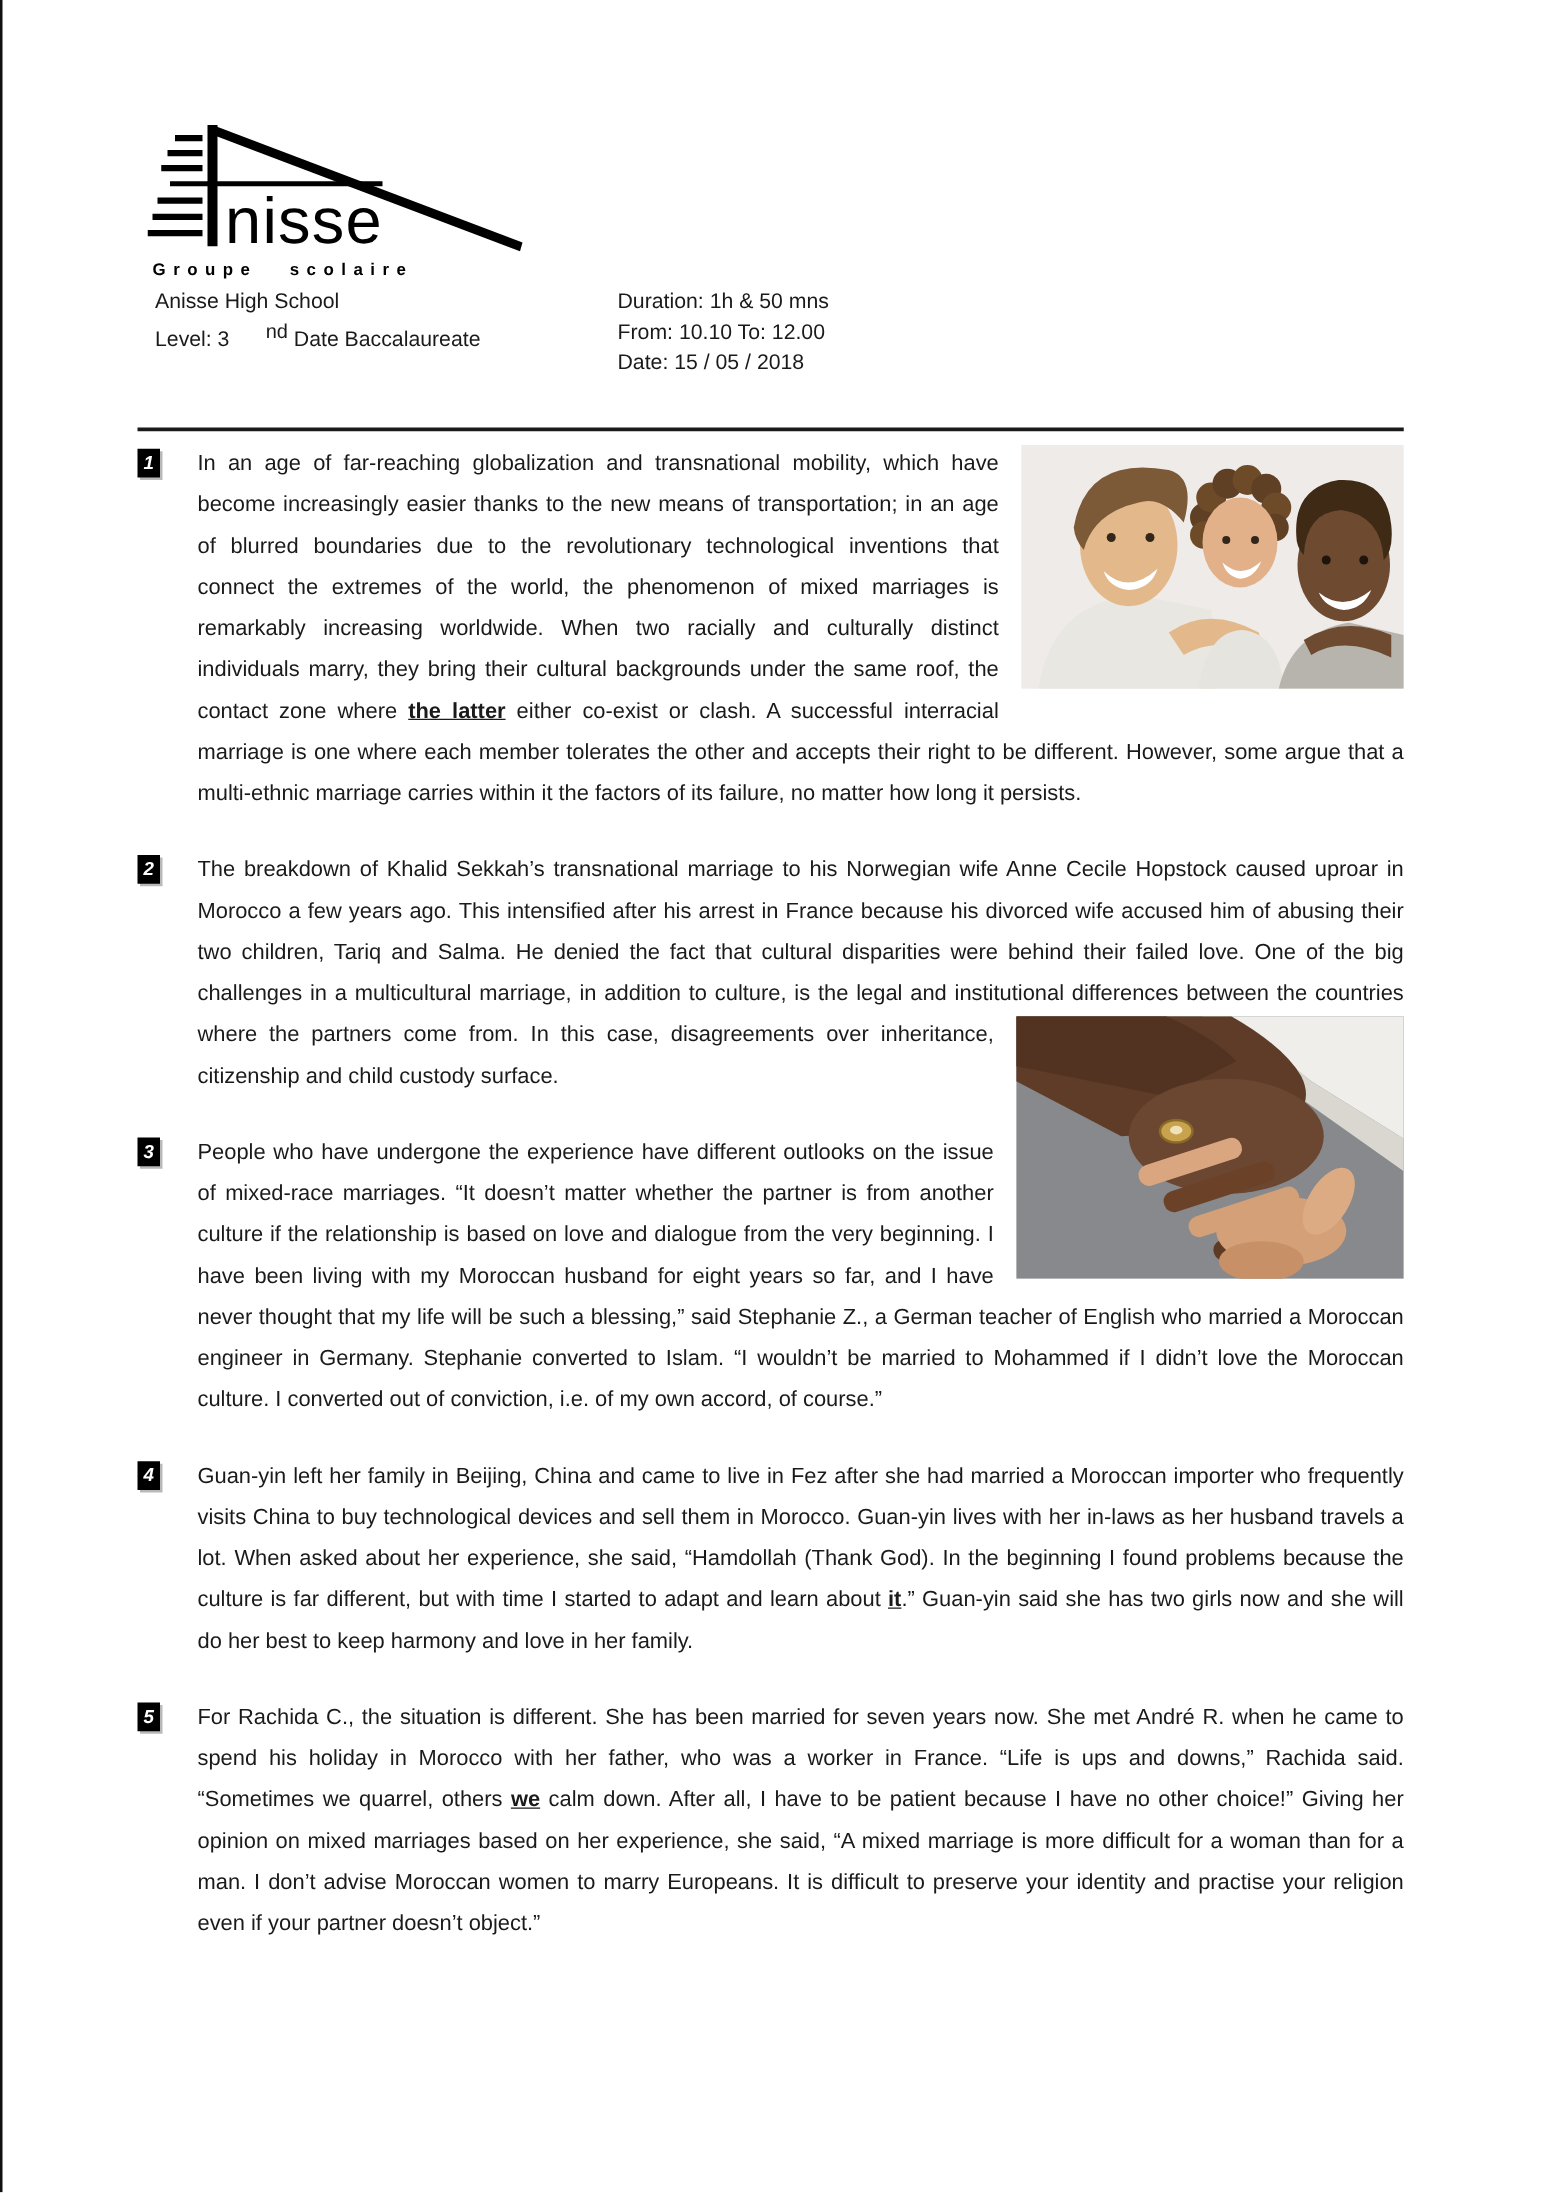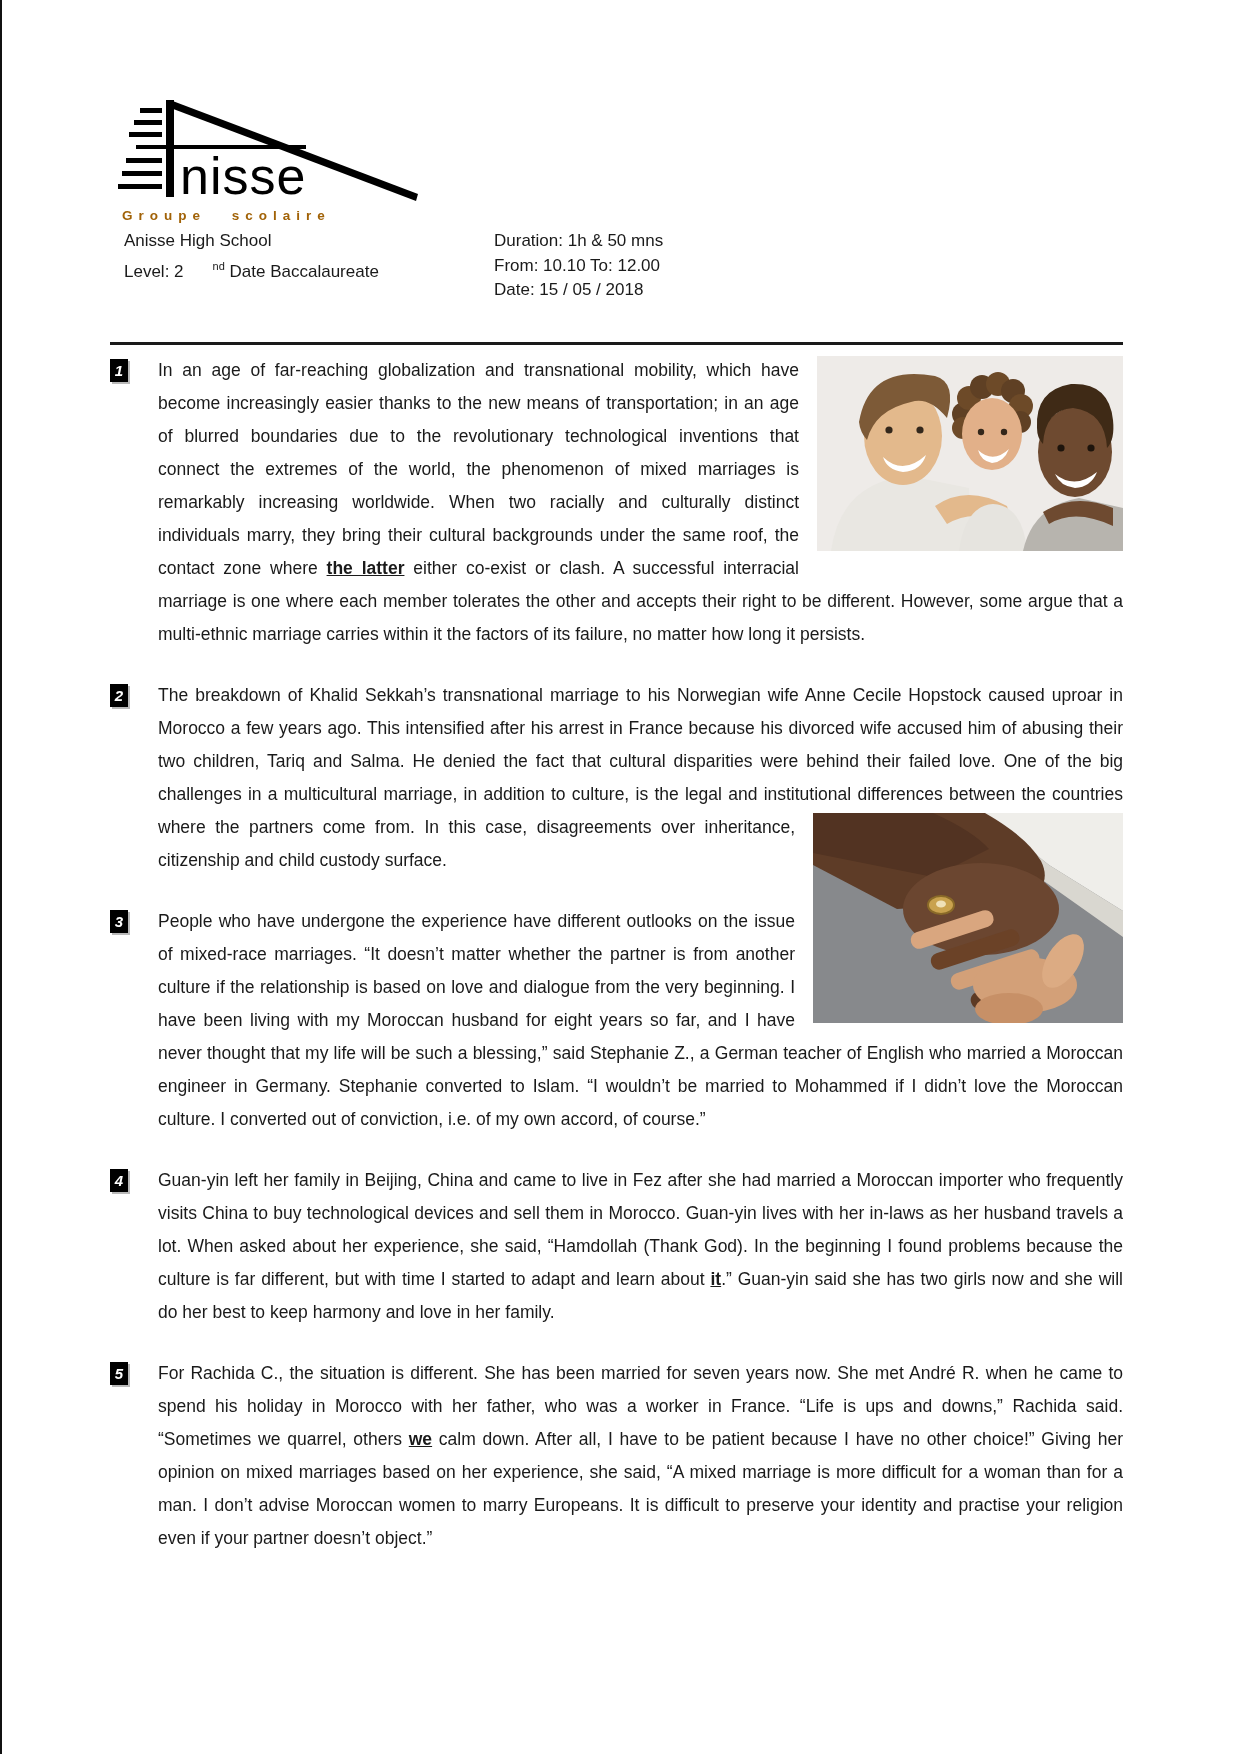--- a/index.html
+++ b/index.html
@@ -8,32 +8,32 @@
     font-family:"Liberation Sans", sans-serif; color:#1a1a1a; overflow:hidden;
   }
   .scan-edge { position:absolute; left:0; top:0; width:2px; height:100%; background:#111; }
 
   
   .logo { position:absolute; left:118px; top:94px; width:310px; }
   .logo svg { display:block; }
   .logo-subtitle {
     margin-top:2px; margin-left:4px;
     font-size:13.5px; font-weight:bold; letter-spacing:6px; word-spacing:16px;
-    color:#a16207; white-space:nowrap;
+    color:#000000; white-space:nowrap;
   }
 
   
   .header-info {
     position:absolute; left:124px; top:229px; width:1013px;
     display:grid; grid-template-columns:370px 303px 1fr;
     font-size:17px; line-height:24.5px;
   }
   .header-col div { white-space:nowrap; }
   .header-rule { position:absolute; left:110px; top:342px; width:1013px; height:3px; background:#1a1a1a; }
-  sup { font-size:11px;padding-left:29px; }
+  sup { font-size:16px;padding-left:29px; }
 
   
   .article {
     position:absolute; left:110px; top:354px; width:1013px;
     font-size:17.5px; line-height:33px; text-align:justify;
   }
   .para { position:relative; padding-left:48px; margin:0 0 28px 0; }
   .badge {
     position:absolute; left:0; top:5px; width:18px; height:23px;
     background:#000; color:#fff; font-style:italic; font-weight:bold; font-size:15px;
@@ -70,21 +70,21 @@
 
       <text x="62" y="100" font-family="Liberation Sans, sans-serif" font-size="52" letter-spacing="1" fill="#000">nisse</text>
     </svg>
     <div class="logo-subtitle">Groupe scolaire</div>
   </div>
 
   <div class="header-info">
     <div class="header-col">
       <div>Anisse High School</div>
       <div>
-        <span>Level: 2</span><sup>nd</sup><span> Date Baccalaureate</span>
+        <span>Level: 3</span><sup>nd</sup><span> Date Baccalaureate</span>
       </div>
     </div>
     <div class="header-col">
       <div>Duration: 1h &amp; 50 mns</div>
       <div>From: 10.10 To: 12.00</div>
       <div>Date: 15 / 05 / 2018</div>
     </div>
   </div>
 
   <div class="header-rule"></div>

